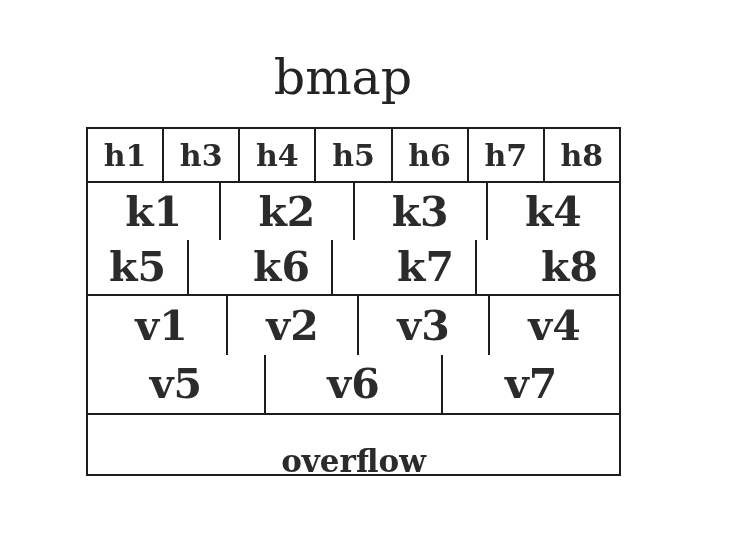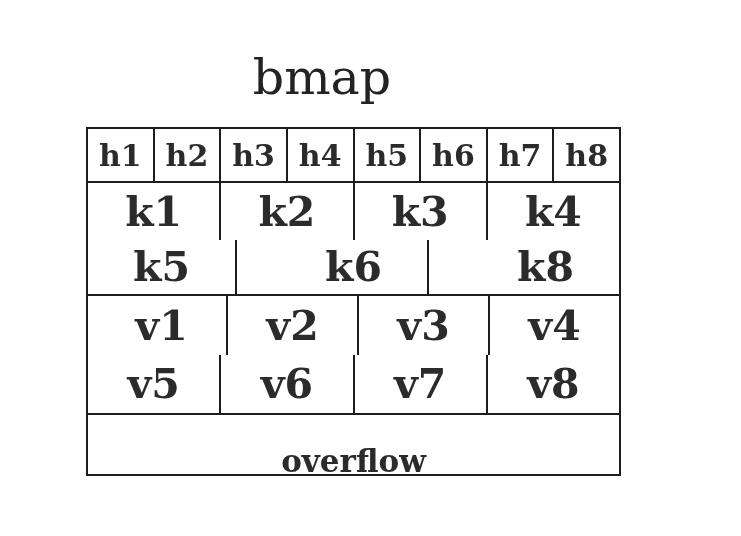--- a/index.html
+++ b/index.html
@@ -33,20 +33,21 @@
     top: 52px;
     width: 644px;
     text-align: center;
     font-family: "DejaVu Serif", serif;
     font-size: 49px;
     line-height: 52px;
     font-weight: 400;
     letter-spacing: 0px;
     color: #232323;
     white-space: pre;
+    padding-left: 21px;
   }
 
   
   #bmap-struct {
     position: absolute;
     left: 86px;
     top: 127px;
     width: 535px;
     height: 349px;
     box-sizing: border-box;
@@ -137,54 +138,53 @@
 <body>
 
 <div id="figure">
 
   <div id="bmap-title">bmap</div>
 
   <div id="bmap-struct">
 
     <div class="struct-row" id="row-tophash">
       <div class="struct-cell">h1</div>
-      <div class="struct-cell">h2</div>
       <div class="struct-cell">h3</div>
       <div class="struct-cell">h4</div>
       <div class="struct-cell">h5</div>
       <div class="struct-cell">h6</div>
       <div class="struct-cell">h7</div>
       <div class="struct-cell">h8</div>
     </div>
 
     <div class="struct-row row-keys" id="row-keys-top">
       <div class="struct-cell">k1</div>
       <div class="struct-cell">k2</div>
       <div class="struct-cell">k3</div>
       <div class="struct-cell">k4</div>
     </div>
 
     <div class="struct-row row-keys" id="row-keys-bottom">
       <div class="struct-cell">k5</div>
       <div class="struct-cell">k6</div>
+      <div class="struct-cell">k7</div>
       <div class="struct-cell">k8</div>
     </div>
 
     <div class="struct-row row-vals" id="row-vals-top">
       <div class="struct-cell">v1</div>
       <div class="struct-cell">v2</div>
       <div class="struct-cell">v3</div>
       <div class="struct-cell">v4</div>
     </div>
 
     <div class="struct-row row-vals" id="row-vals-bottom">
       <div class="struct-cell">v5</div>
       <div class="struct-cell">v6</div>
       <div class="struct-cell">v7</div>
-      <div class="struct-cell">v8</div>
     </div>
 
     <div class="struct-row" id="row-overflow">
       <div class="struct-cell">
         <span class="overflow-inner">
           <span>overflow</span>
         </span>
       </div>
     </div>
 

